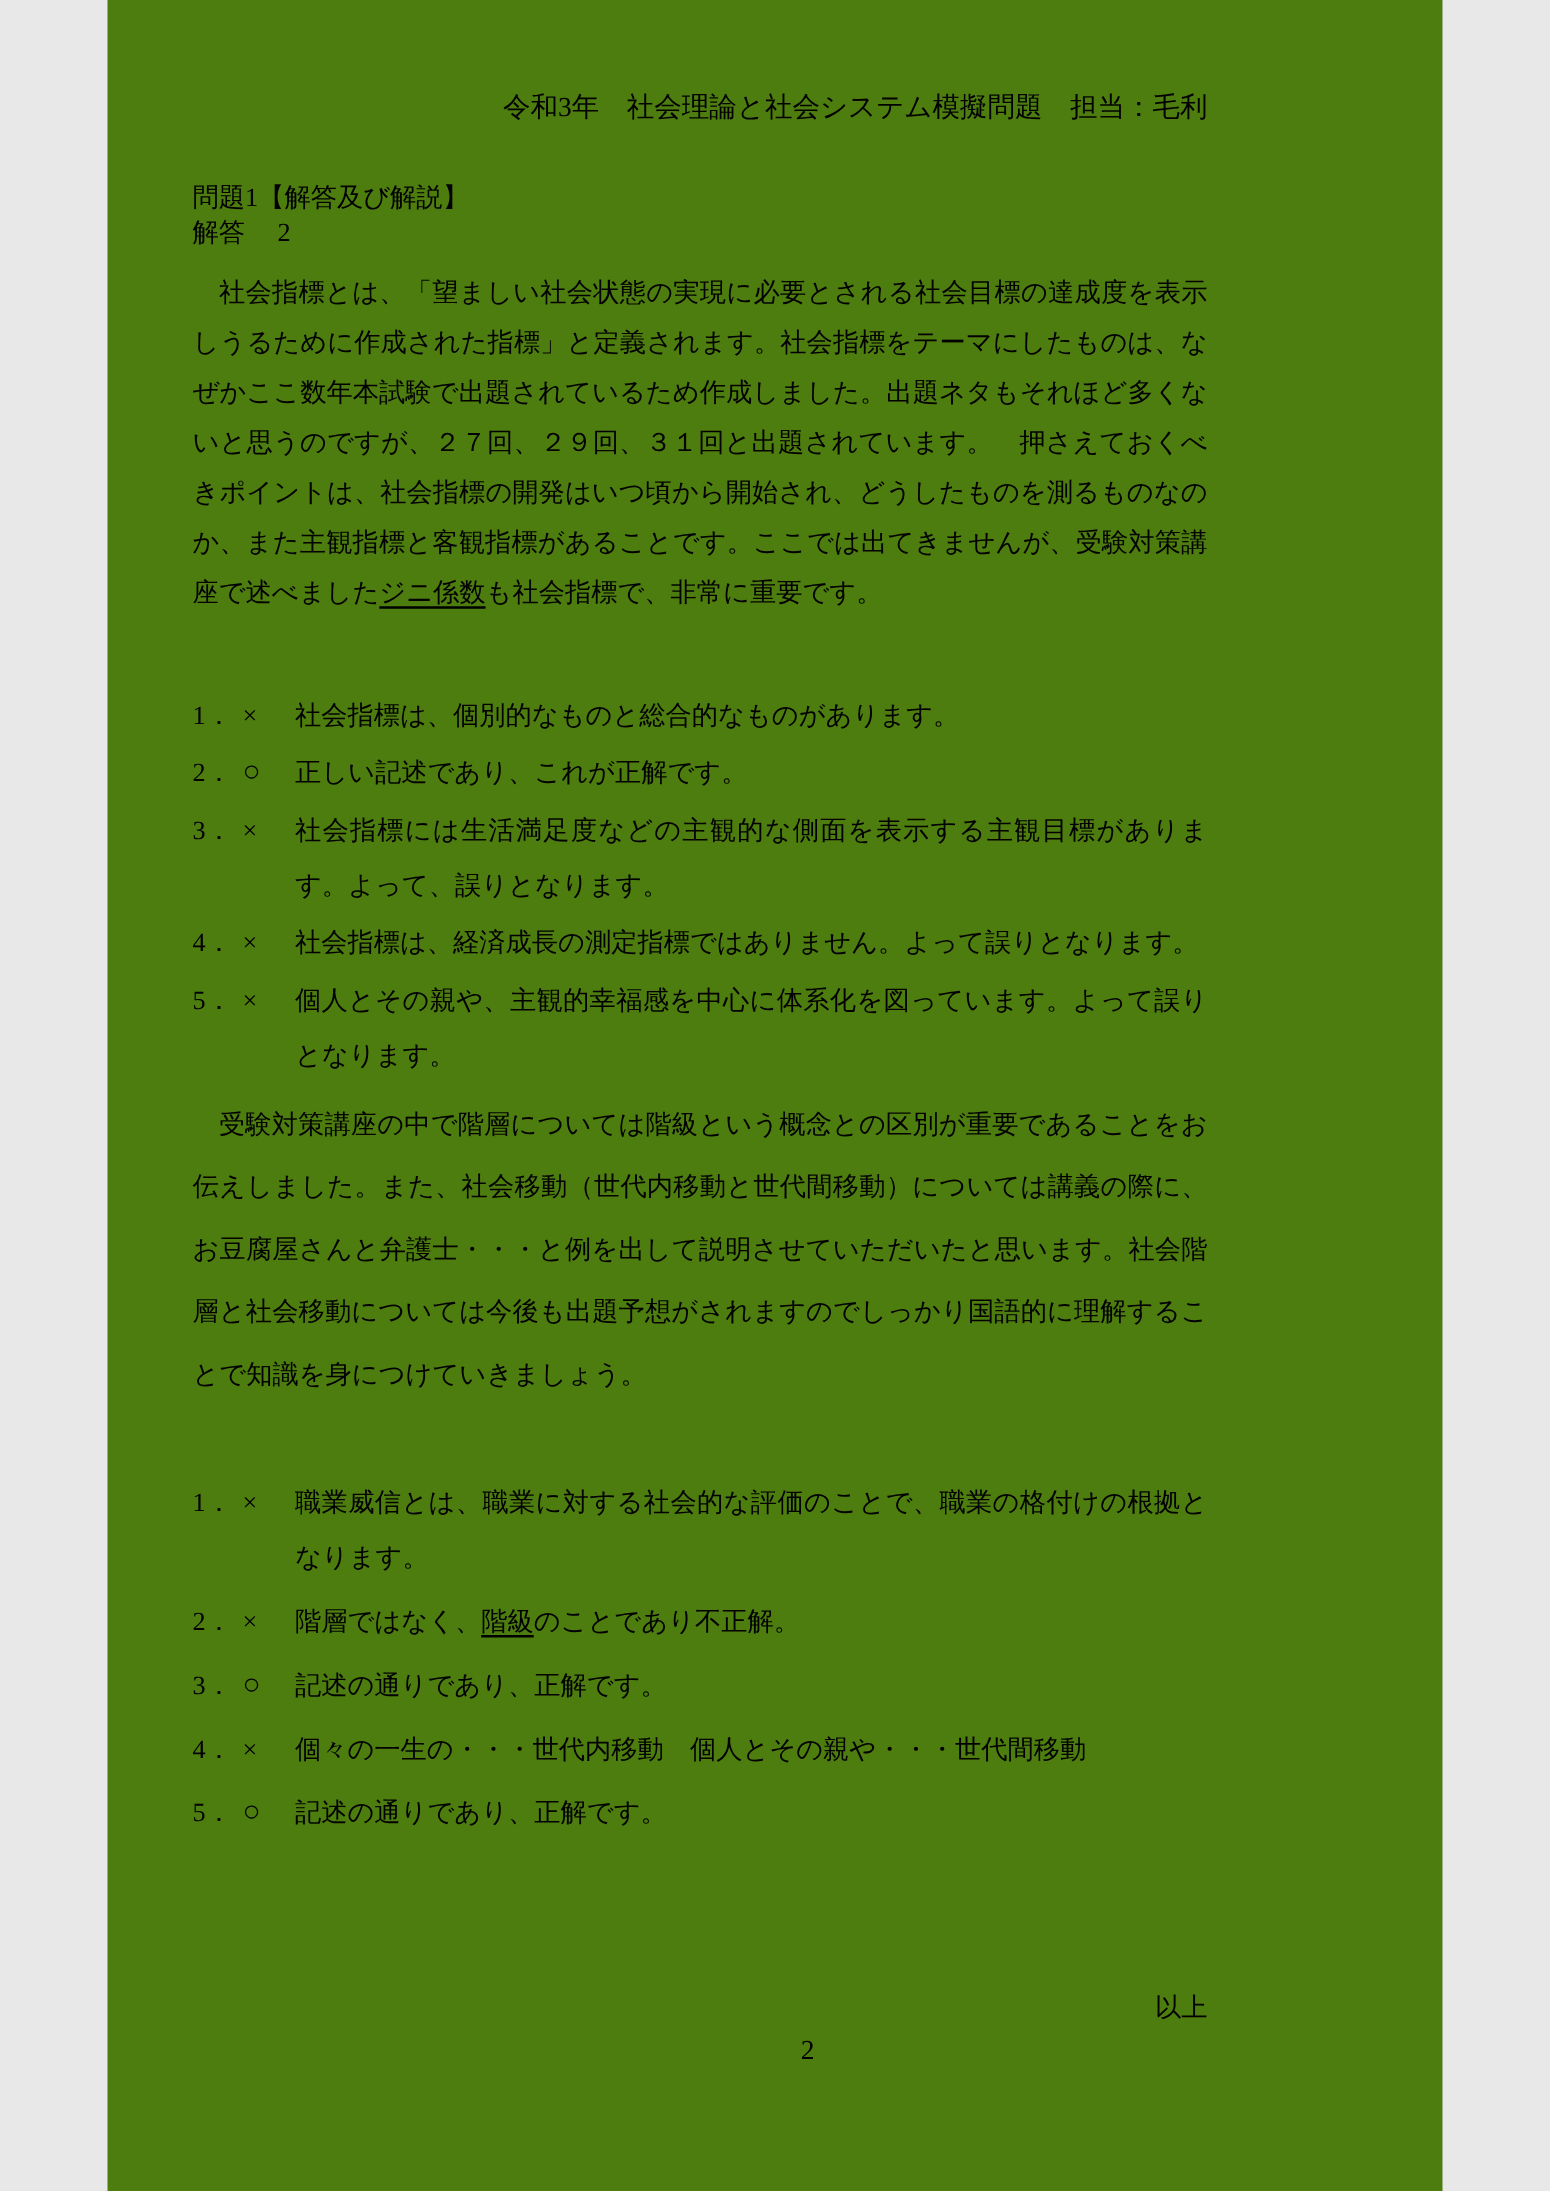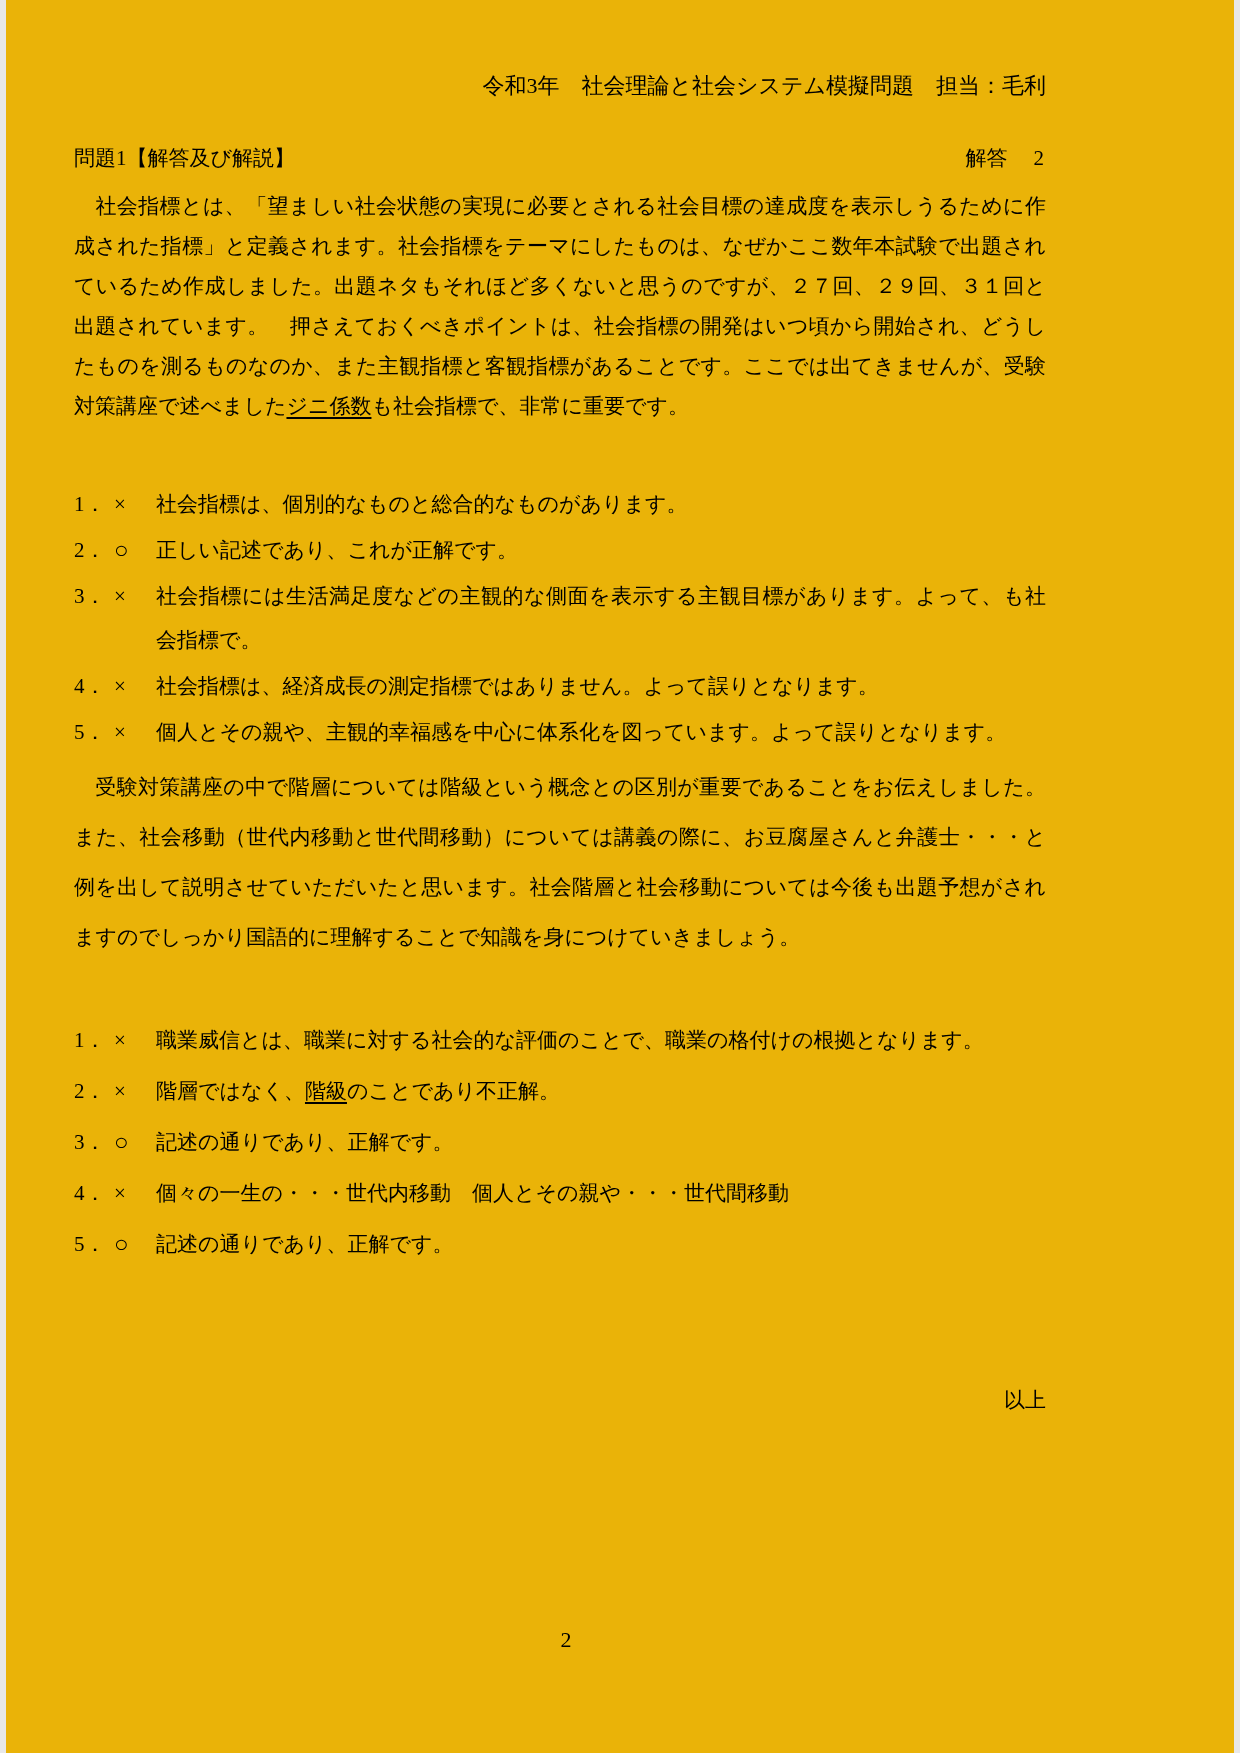--- a/index.html
+++ b/index.html
@@ -1,42 +1,42 @@
 <!DOCTYPE html>
 <html lang="ja"><head>
 <meta charset="utf-8">
 <style>
   * { box-sizing: border-box; }
   html, body { margin: 0; padding: 0; background: #e8e8e8; }
   body { font-family: "Liberation Serif", "DejaVu Serif", serif; color: #000; }
 
   .page {
     position: relative;
-    width: 1228px;
+    width: 1068px;
     height: 1753px;
     margin: 0 auto;
-    background: #eab308;
+    background: #4d7c0f;
     padding: 72px 188px 0 68px;
     font-size: 21px;
   }
 
   .doc-header {
     text-align: right;
     font-size: 22px;
     line-height: 28px;
     white-space: nowrap;
   }
 
   .section-heading {
     display: flex;
     justify-content: space-between;
     align-items: baseline;
     line-height: 28px;
   }
-  .q1-heading { margin-top: 44px; }
+  .q1-heading { margin-top: 44px; flex-direction: column; }
   .q2-heading { margin-top: 62px; }
   .answer { white-space: nowrap; }
   .answer .answer-value { margin-left: 26px; letter-spacing: 2px; }
 
   .para {
     text-align: justify;
     margin: 0;
   }
   .q1-para { line-height: 40px; margin-top: 14px; }
   .q2-para { line-height: 50px; margin-top: 8px; }
@@ -94,21 +94,21 @@
       <span class="item-text">社会指標は、個別的なものと総合的なものがあります。</span>
     </div>
     <div class="item">
       <span class="item-num">2．</span>
       <span class="item-mark circle">○</span>
       <span class="item-text">正しい記述であり、これが正解です。</span>
     </div>
     <div class="item">
       <span class="item-num">3．</span>
       <span class="item-mark">×</span>
-      <span class="item-text">社会指標には生活満足度などの主観的な側面を表示する主観目標があります。よって、も社会指標で。</span>
+      <span class="item-text">社会指標には生活満足度などの主観的な側面を表示する主観目標があります。よって、誤りとなります。</span>
     </div>
     <div class="item">
       <span class="item-num">4．</span>
       <span class="item-mark">×</span>
       <span class="item-text">社会指標は、経済成長の測定指標ではありません。よって誤りとなります。</span>
     </div>
     <div class="item">
       <span class="item-num">5．</span>
       <span class="item-mark">×</span>
       <span class="item-text">個人とその親や、主観的幸福感を中心に体系化を図っています。よって誤りとなります。</span>

